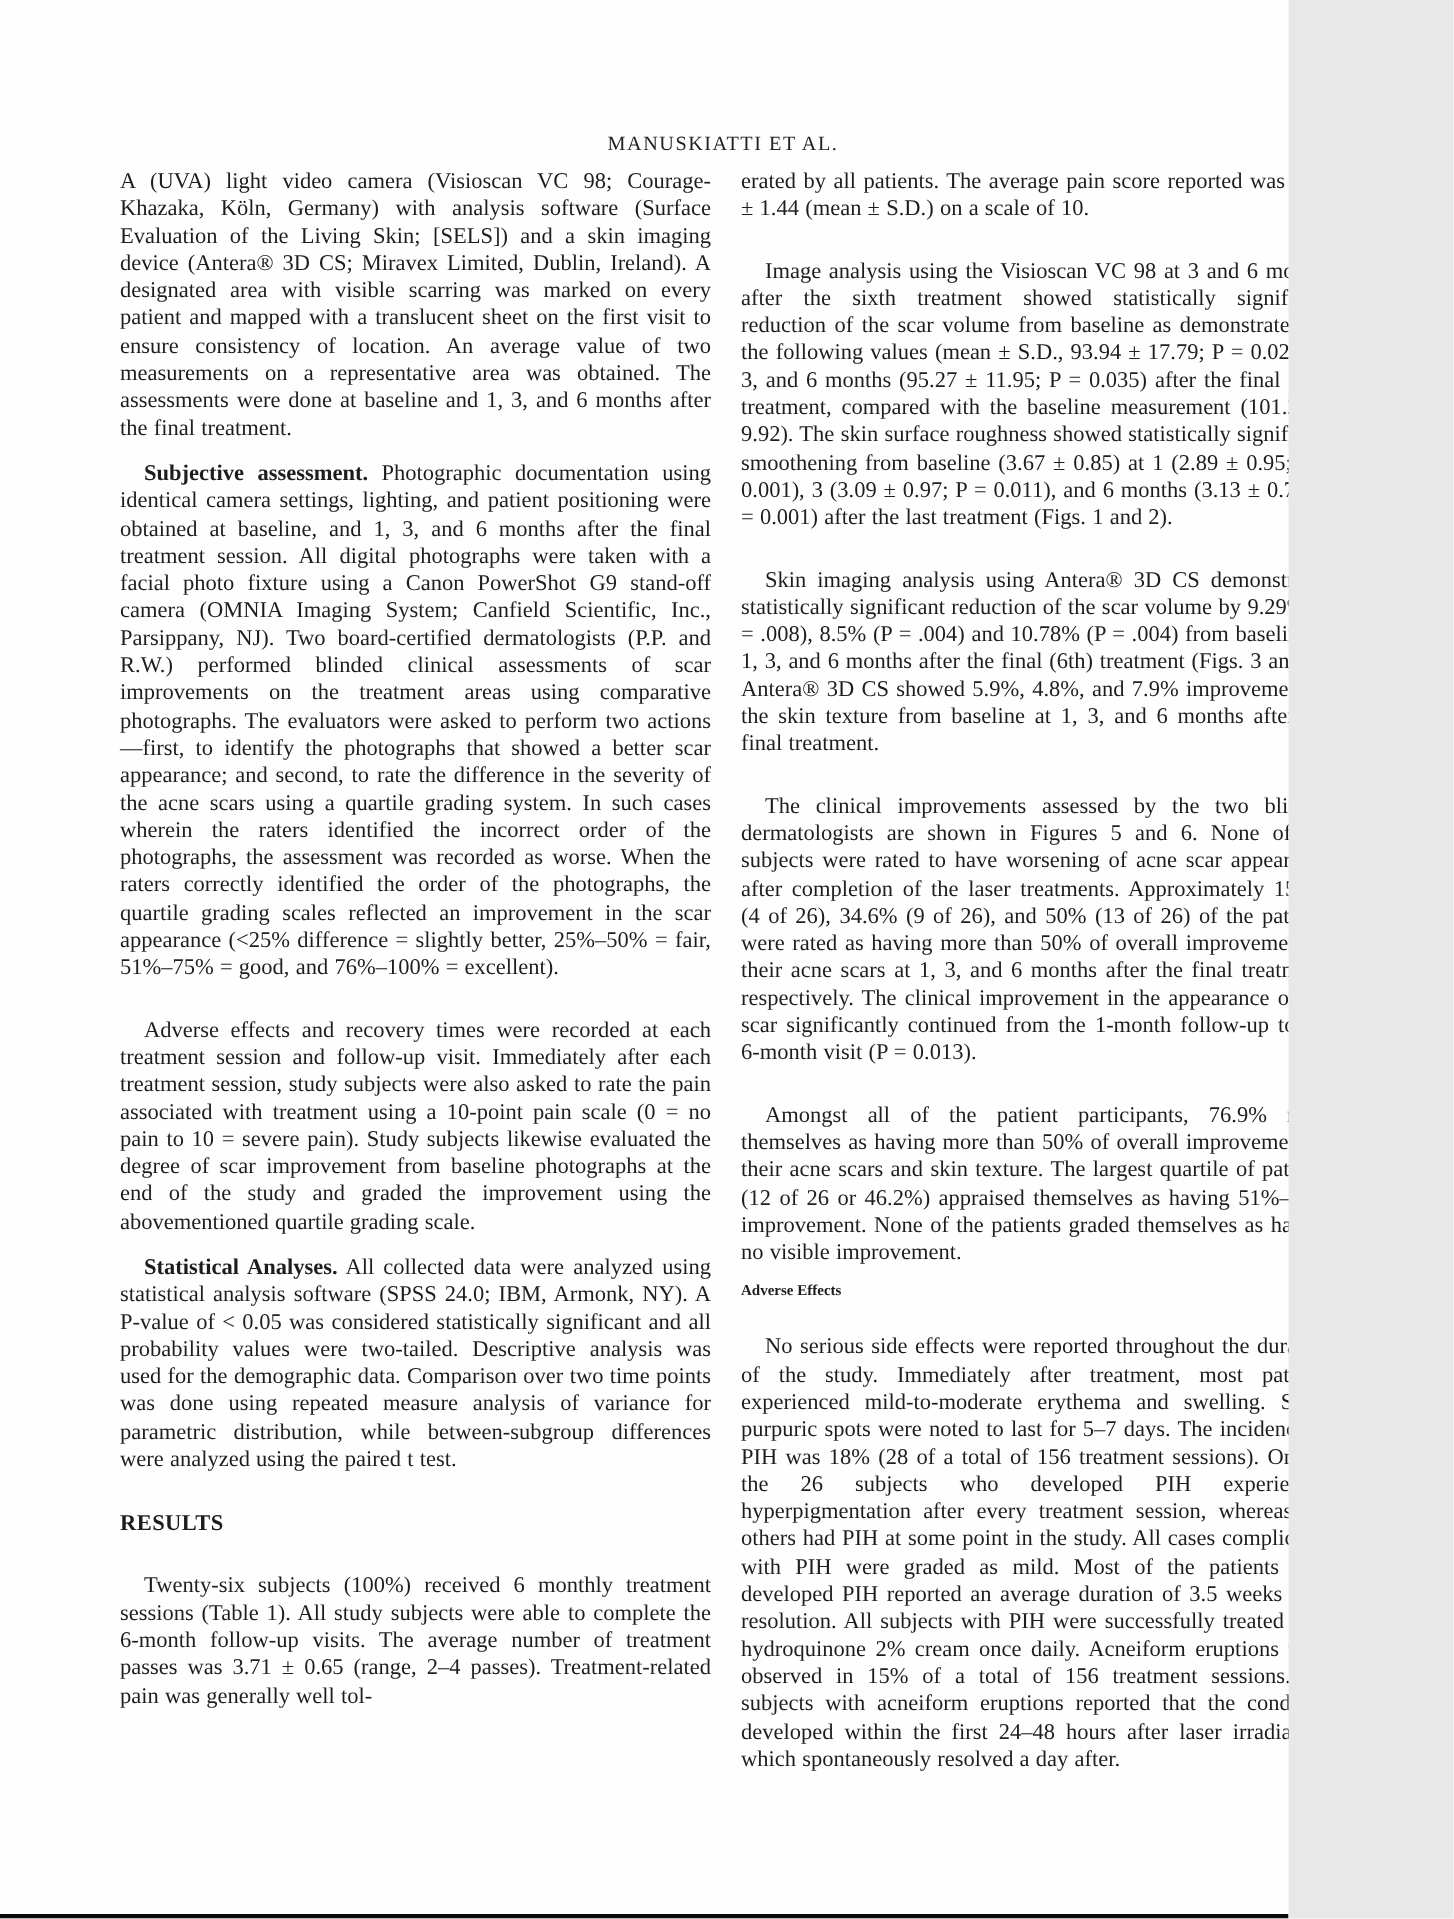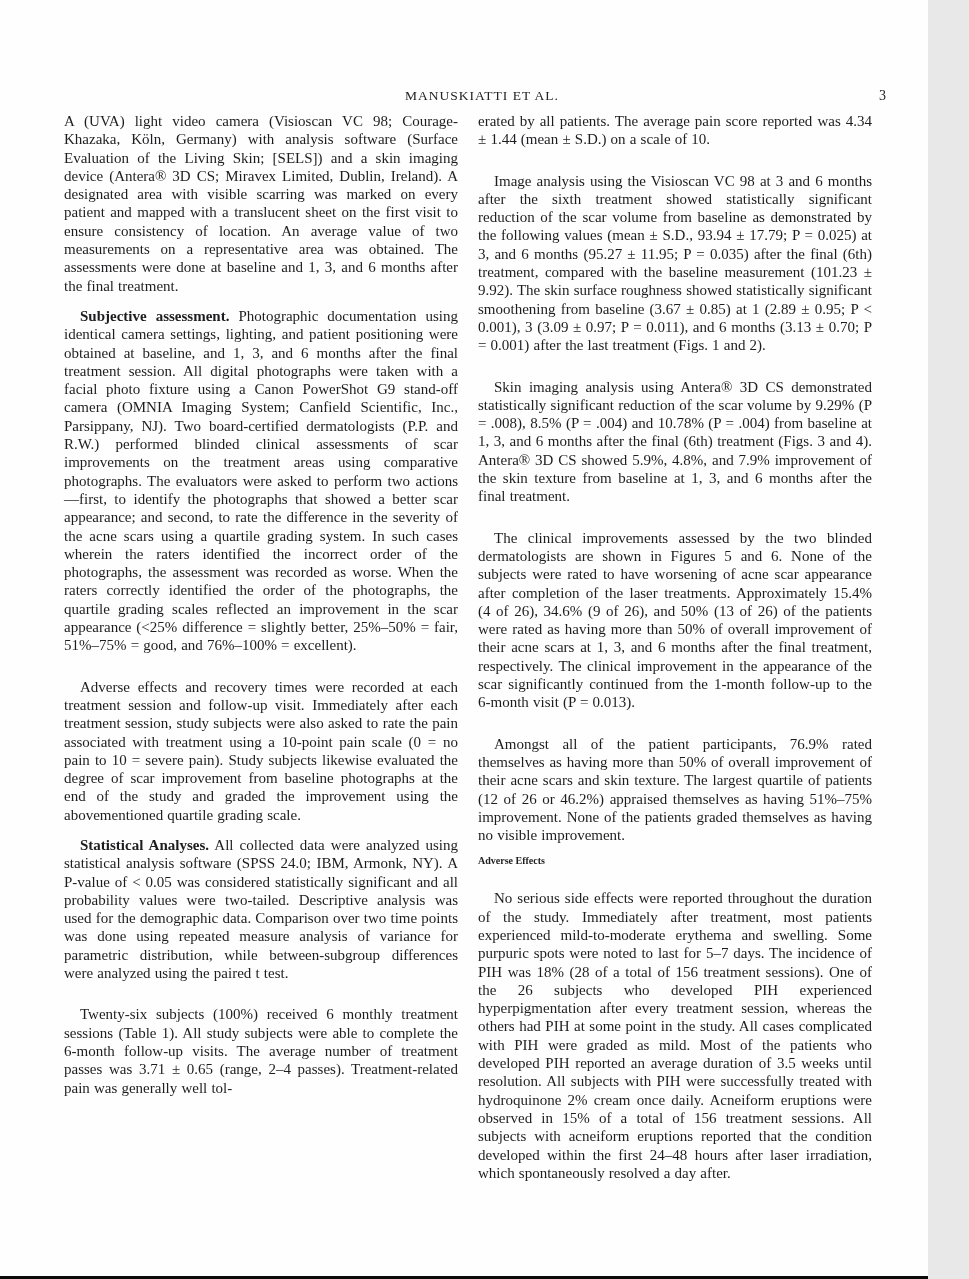--- a/index.html
+++ b/index.html
@@ -1,19 +1,19 @@
 <!DOCTYPE html>
 <html lang="en"><head>
 <meta charset="utf-8">
 <style>
   html, body { margin: 0; padding: 0; }
   body { background: #e8e8e8; }
   .page {
     position: relative;
-    width: 928px;
+    width: 859px;
     height: 1279px;
     background: #fefefe;
     font-family: "Liberation Serif", "DejaVu Serif", serif;
     color: #1d1d1f;
     overflow: hidden;
   }
   .running-header {
     position: absolute;
     top: 88px;
     left: 78px;
@@ -26,21 +26,21 @@
   .running-header .page-number {
     position: absolute;
     right: 0;
     top: 0;
     letter-spacing: 0;
     font-size: 14px;
   }
   .columns {
     position: absolute;
     top: 112px;
-    left: 64px;
+    left: 80px;
     width: 808px;
     display: flex;
     gap: 20px;
   }
   .col { width: 394px; }
   .para {
     margin: 0;
     text-align: justify;
     font-size: 15px;
     line-height: 18.3px;
@@ -85,20 +85,21 @@
 
     <div class="col">
       <p class="para">A (UVA) light video camera (Visioscan VC 98; Courage-Khazaka, Köln, Germany) with analysis software (Surface Evaluation of the Living Skin; [SELS]) and a skin imaging device (Antera® 3D CS; Miravex Limited, Dublin, Ireland). A designated area with visible scarring was marked on every patient and mapped with a translucent sheet on the first visit to ensure consistency of location. An average value of two measurements on a representative area was obtained. The assessments were done at baseline and 1, 3, and 6 months after the final treatment.</p>
 
       <p class="para indent gap-before"><b class="lead">Subjective assessment.</b><span> Photographic documentation using identical camera settings, lighting, and patient positioning were obtained at baseline, and 1, 3, and 6 months after the final treatment session. All digital photographs were taken with a facial photo fixture using a Canon PowerShot G9 stand-off camera (OMNIA Imaging System; Canfield Scientific, Inc., Parsippany, NJ). Two board-certified dermatologists (P.P. and R.W.) performed blinded clinical assessments of scar improvements on the treatment areas using comparative photographs. The evaluators were asked to perform two actions—first, to identify the photographs that showed a better scar appearance; and second, to rate the difference in the severity of the acne scars using a quartile grading system. In such cases wherein the raters identified the incorrect order of the photographs, the assessment was recorded as worse. When the raters correctly identified the order of the photographs, the quartile grading scales reflected an improvement in the scar appearance (&lt;25% difference = slightly better, 25%–50% = fair, 51%–75% = good, and 76%–100% = excellent).</span></p>
 
       <p class="para indent">Adverse effects and recovery times were recorded at each treatment session and follow-up visit. Immediately after each treatment session, study subjects were also asked to rate the pain associated with treatment using a 10-point pain scale (0 = no pain to 10 = severe pain). Study subjects likewise evaluated the degree of scar improvement from baseline photographs at the end of the study and graded the improvement using the abovementioned quartile grading scale.</p>
 
       <p class="para indent gap-before"><b class="lead">Statistical Analyses.</b><span> All collected data were analyzed using statistical analysis software (SPSS 24.0; IBM, Armonk, NY). A P-value of &lt; 0.05 was considered statistically significant and all probability values were two-tailed. Descriptive analysis was used for the demographic data. Comparison over two time points was done using repeated measure analysis of variance for parametric distribution, while between-subgroup differences were analyzed using the paired t test.</span></p>
 
+      <h2 class="section-heading">RESULTS</h2>
 
       <p class="para indent">Twenty-six subjects (100%) received 6 monthly treatment sessions (Table 1). All study subjects were able to complete the 6-month follow-up visits. The average number of treatment passes was 3.71 ± 0.65 (range, 2–4 passes). Treatment-related pain was generally well tol-</p>
     </div>
 
     <div class="col">
       <p class="para">erated by all patients. The average pain score reported was 4.34 ± 1.44 (mean ± S.D.) on a scale of 10.</p>
 
       <p class="para indent">Image analysis using the Visioscan VC 98 at 3 and 6 months after the sixth treatment showed statistically significant reduction of the scar volume from baseline as demonstrated by the following values (mean ± S.D., 93.94 ± 17.79; P = 0.025) at 3, and 6 months (95.27 ± 11.95; P = 0.035) after the final (6th) treatment, compared with the baseline measurement (101.23 ± 9.92). The skin surface roughness showed statistically significant smoothening from baseline (3.67 ± 0.85) at 1 (2.89 ± 0.95; P &lt; 0.001), 3 (3.09 ± 0.97; P = 0.011), and 6 months (3.13 ± 0.70; P = 0.001) after the last treatment (Figs. 1 and 2).</p>
 
       <p class="para indent">Skin imaging analysis using Antera® 3D CS demonstrated statistically significant reduction of the scar volume by 9.29% (P = .008), 8.5% (P = .004) and 10.78% (P = .004) from baseline at 1, 3, and 6 months after the final (6th) treatment (Figs. 3 and 4). Antera® 3D CS showed 5.9%, 4.8%, and 7.9% improvement of the skin texture from baseline at 1, 3, and 6 months after the final treatment.</p>

